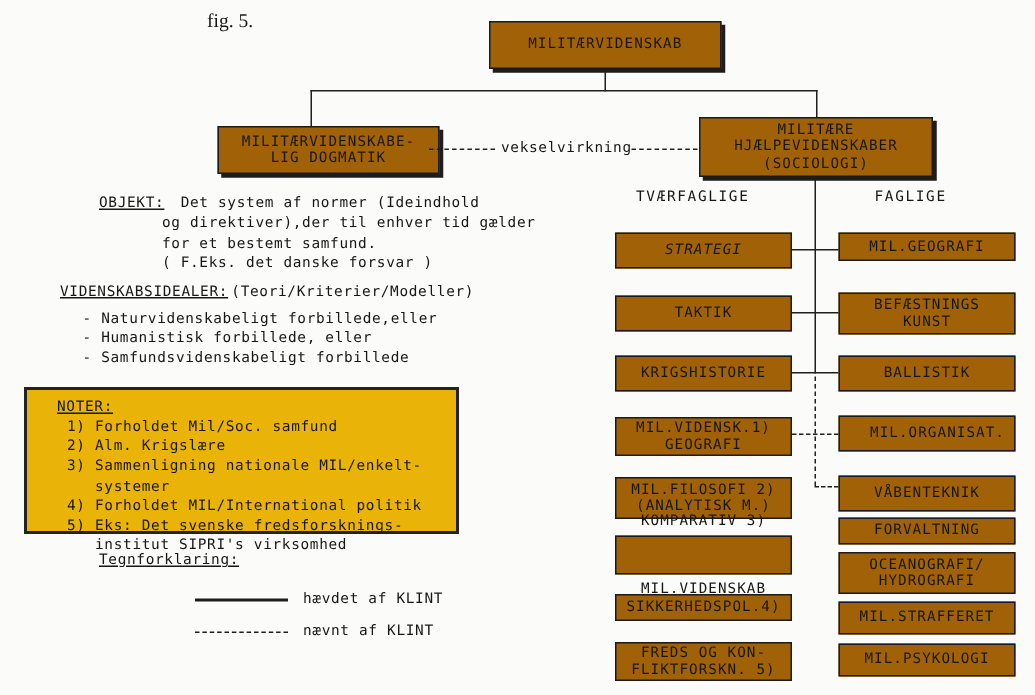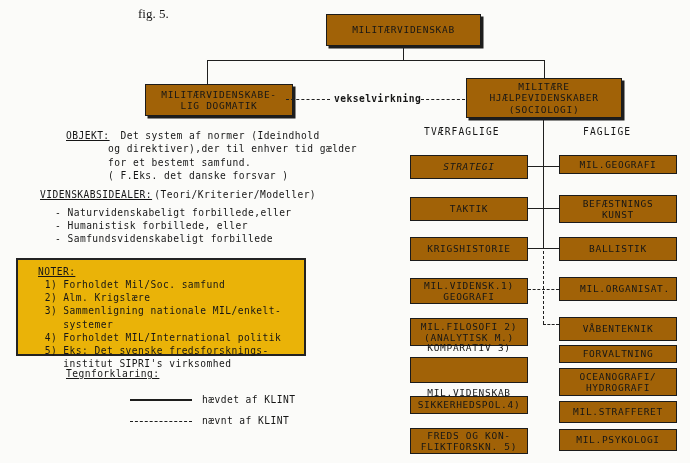--- a/index.html
+++ b/index.html
@@ -52,21 +52,21 @@
   <span class="l">LIG DOGMATIK</span>
 </div>
 
 <div class="box shadow" style="left:466px;top:78px;width:156px;height:40px;">
   <span class="l">MILITÆRE</span>
   <span class="l">HJÆLPEVIDENSKABER</span>
   <span class="l">(SOCIOLOGI)</span>
 </div>
 
 <div class="dash-h" style="left:286px;top:99px;width:44px;"></div>
-<div class="txt" style="left:334px;top:92px;font-weight:bold;">vekselvirkning</div>
+<div class="txt" style="left:334px;top:92px;">vekselvirkning</div>
 <div class="dash-h" style="left:421px;top:99px;width:44px;"></div>
 
 <div class="colhead" style="left:424px;top:126px;">TVÆRFAGLIGE</div>
 <div class="colhead" style="left:583px;top:126px;">FAGLIGE</div>
 
 <div class="ln lnv" style="left:543px;top:118px;height:128px;"></div>
 <div class="dash-v" style="left:543px;top:246px;height:78px;"></div>
 
 <div class="box" style="left:410px;top:155px;width:118px;height:24px;font-style:italic;">
   <span class="l">STRATEGI</span>

